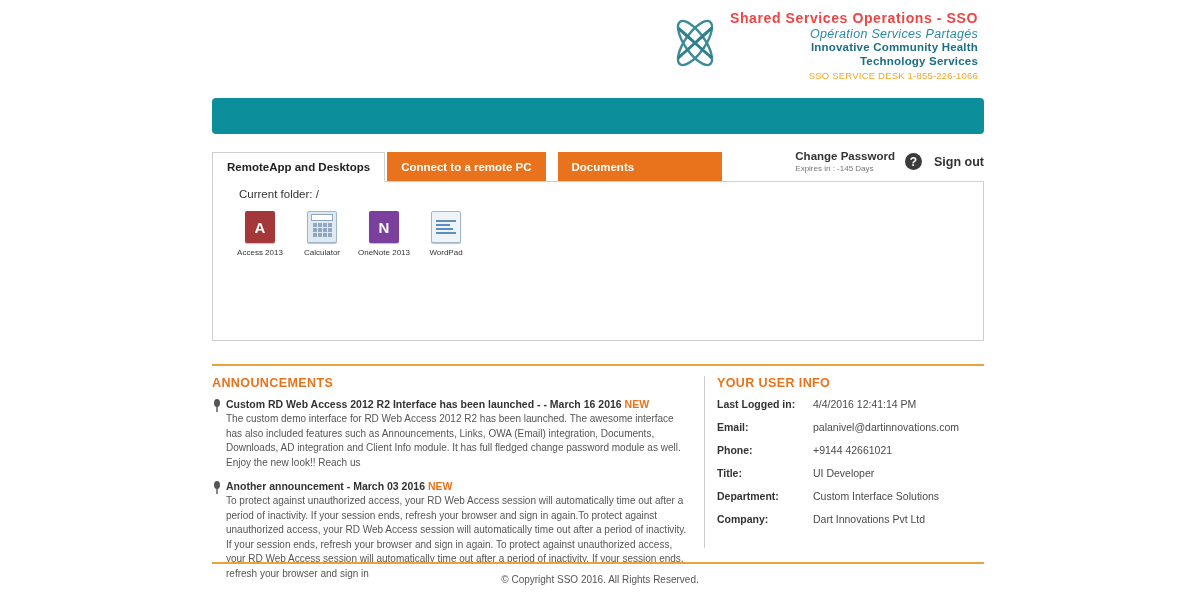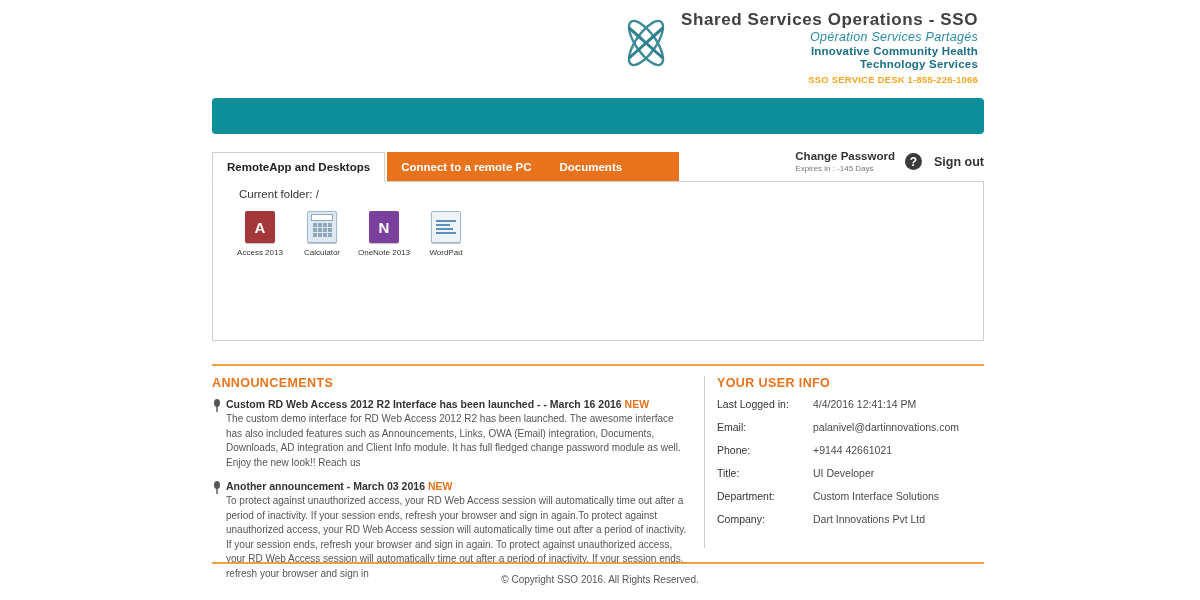--- a/index.html
+++ b/index.html
@@ -21,30 +21,30 @@
   .logo-block {
     position: absolute; right: 222px; top: 6px;
     display: flex; align-items: flex-start;
   }
   .logo-mark {
     width: 62px; height: 62px; margin-right: 4px; margin-top: 6px;
     position: relative;
   }
   .logo-text { text-align: right; line-height: 1.18; padding-top: 4px; }
   .logo-line1 {
-    color: #404040; font-size: 17px; font-weight: bold; letter-spacing: .6px;
+    color: #ef4444; font-size: 14px; font-weight: bold; letter-spacing: .6px;
   }
   .logo-line2 {
     color: #2b8aa3; font-size: 12.5px; font-style: italic; letter-spacing: .3px;
   }
   .logo-line3, .logo-line4 {
     color: #1b6f86; font-size: 11.5px; font-weight: bold; letter-spacing: .2px;
   }
   .logo-line5 {
-    color: #f5a623; font-size: 9.5px; font-weight: bold; letter-spacing: .2px;
+    color: #f5a623; font-size: 9.5px; font-weight: normal; letter-spacing: .2px;
     margin-top: 2px;
   }
 
   
   .banner {
     position: absolute; left: 212px; top: 98px; width: 772px; height: 36px;
     background: #0d8e9b; border-radius: 4px;
   }
 
   
@@ -55,21 +55,21 @@
   .tab {
     height: 30px; display: flex; align-items: center; 
     font-size: 11.5px; font-weight: bold; padding: 0 14px;
     cursor: pointer; user-select: none;
   }
   .tab.active {
     background: #ffffff; color: #222; border: 1px solid #cfcfcf; border-bottom: 1px solid #fff;
     position: relative; z-index: 3;
   }
   .tab.orange { background: #e8731c; color: #fff; margin-left: 2px; }
-  .tab.orange2 { background: #e8731c; color: #fff; margin-left: 0; width: 133px; }
+  .tab.orange2 { background: #e8731c; color: #fff; margin-left: 12px; width: 164px; }
 
   .tab-right {
     position: absolute; right: 0; top: -2px; display: flex; align-items: center;
   }
   .change-pw { text-align: left; margin-right: 10px; line-height: 1.15; }
   .change-pw .cp-title { font-size: 11.5px; font-weight: bold; color: #333; }
   .change-pw .cp-sub { font-size: 8px; color: #777; margin-top: 1px; }
   .help-icon {
     width: 17px; height: 17px; border-radius: 50%; background: #3b3b3b; color: #fff;
     font-size: 12px; font-weight: bold; display: flex; align-items: center;
@@ -145,21 +145,21 @@
   }
   .ann-new { color: #e8731c; font-weight: bold; margin-top: 8px; }
   .ann-text {
     font-size: 10px; color: #555; line-height: 1.45; margin-top: 2px;
   }
 
   .vsep { width: 1px; background: #ccc; margin: 0 12px 0 0; height: 172px; }
 
   .userinfo { width: 266px; }
   .ui-row { display: flex; font-size: 10.5px; margin-bottom: 11px; }
-  .ui-label { width: 96px; font-weight: normal; color: #333; }
+  .ui-label { width: 96px; font-weight: bold; color: #333; }
   .ui-value { color: #4a4a4a; }
 
   
   .footer {
     position: absolute; left: 0; right: 0; top: 574px; text-align: center;
     font-size: 10px; color: #555;
   }
 </style>
 </head>
 <body>

